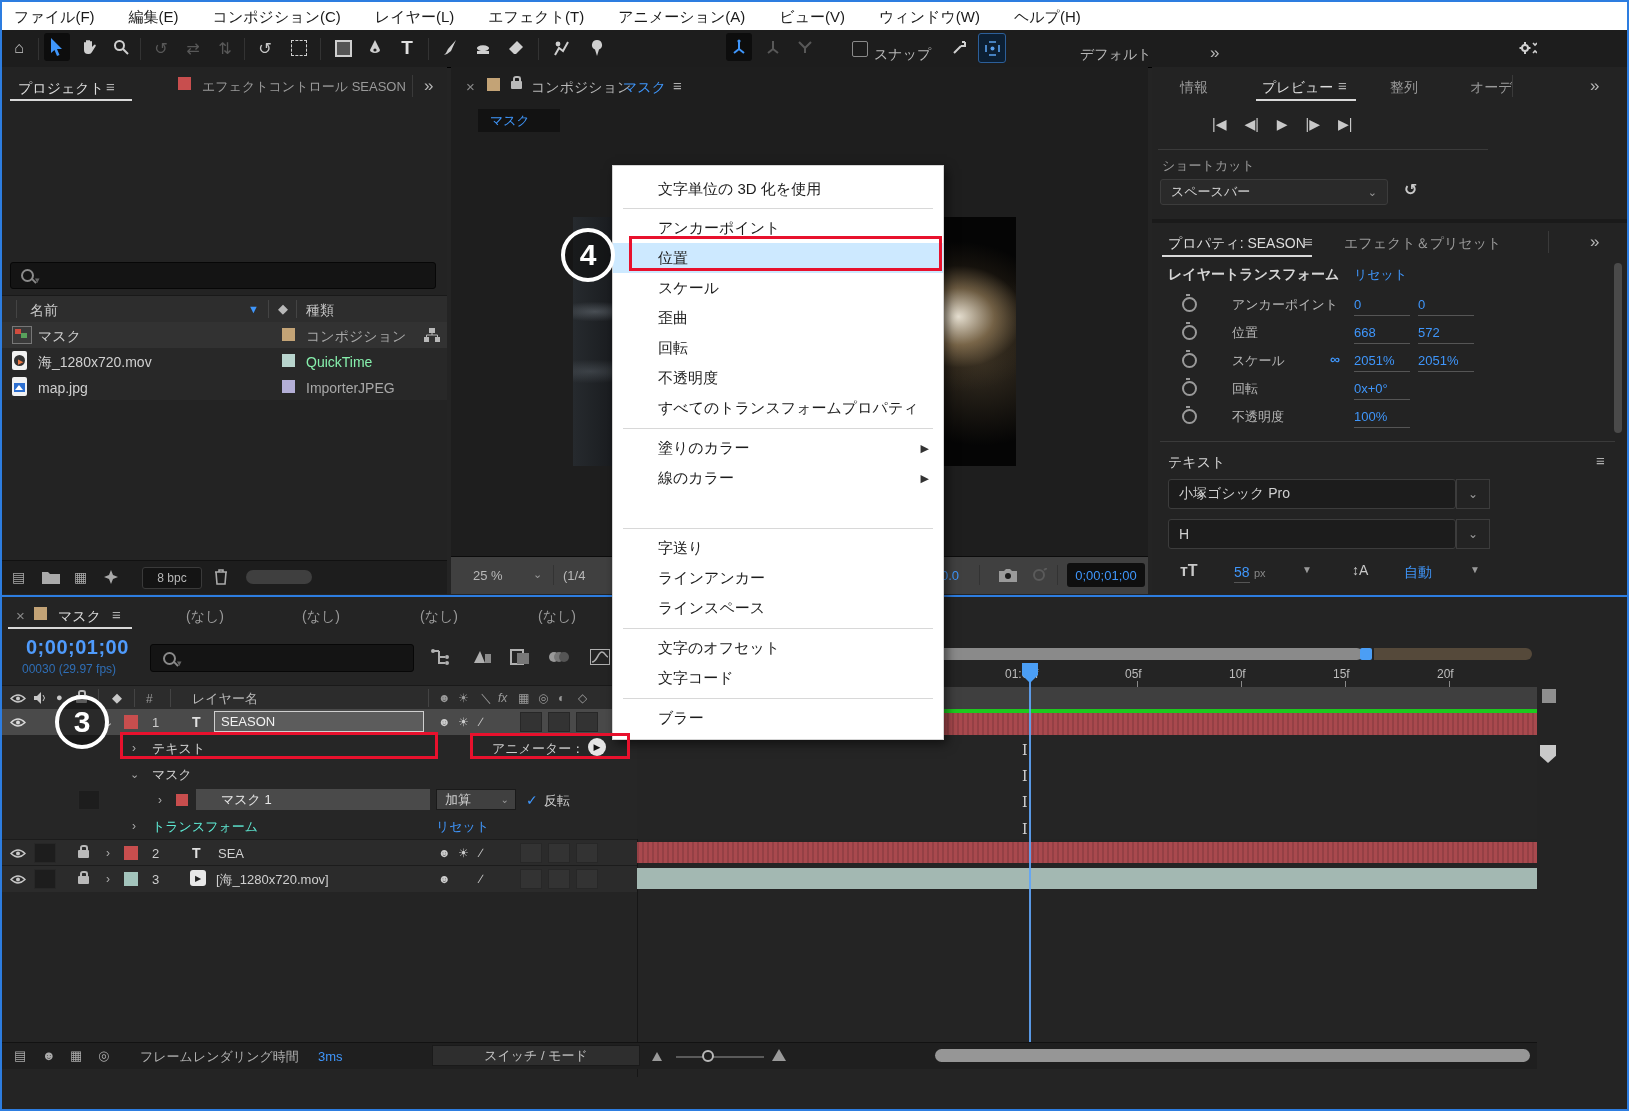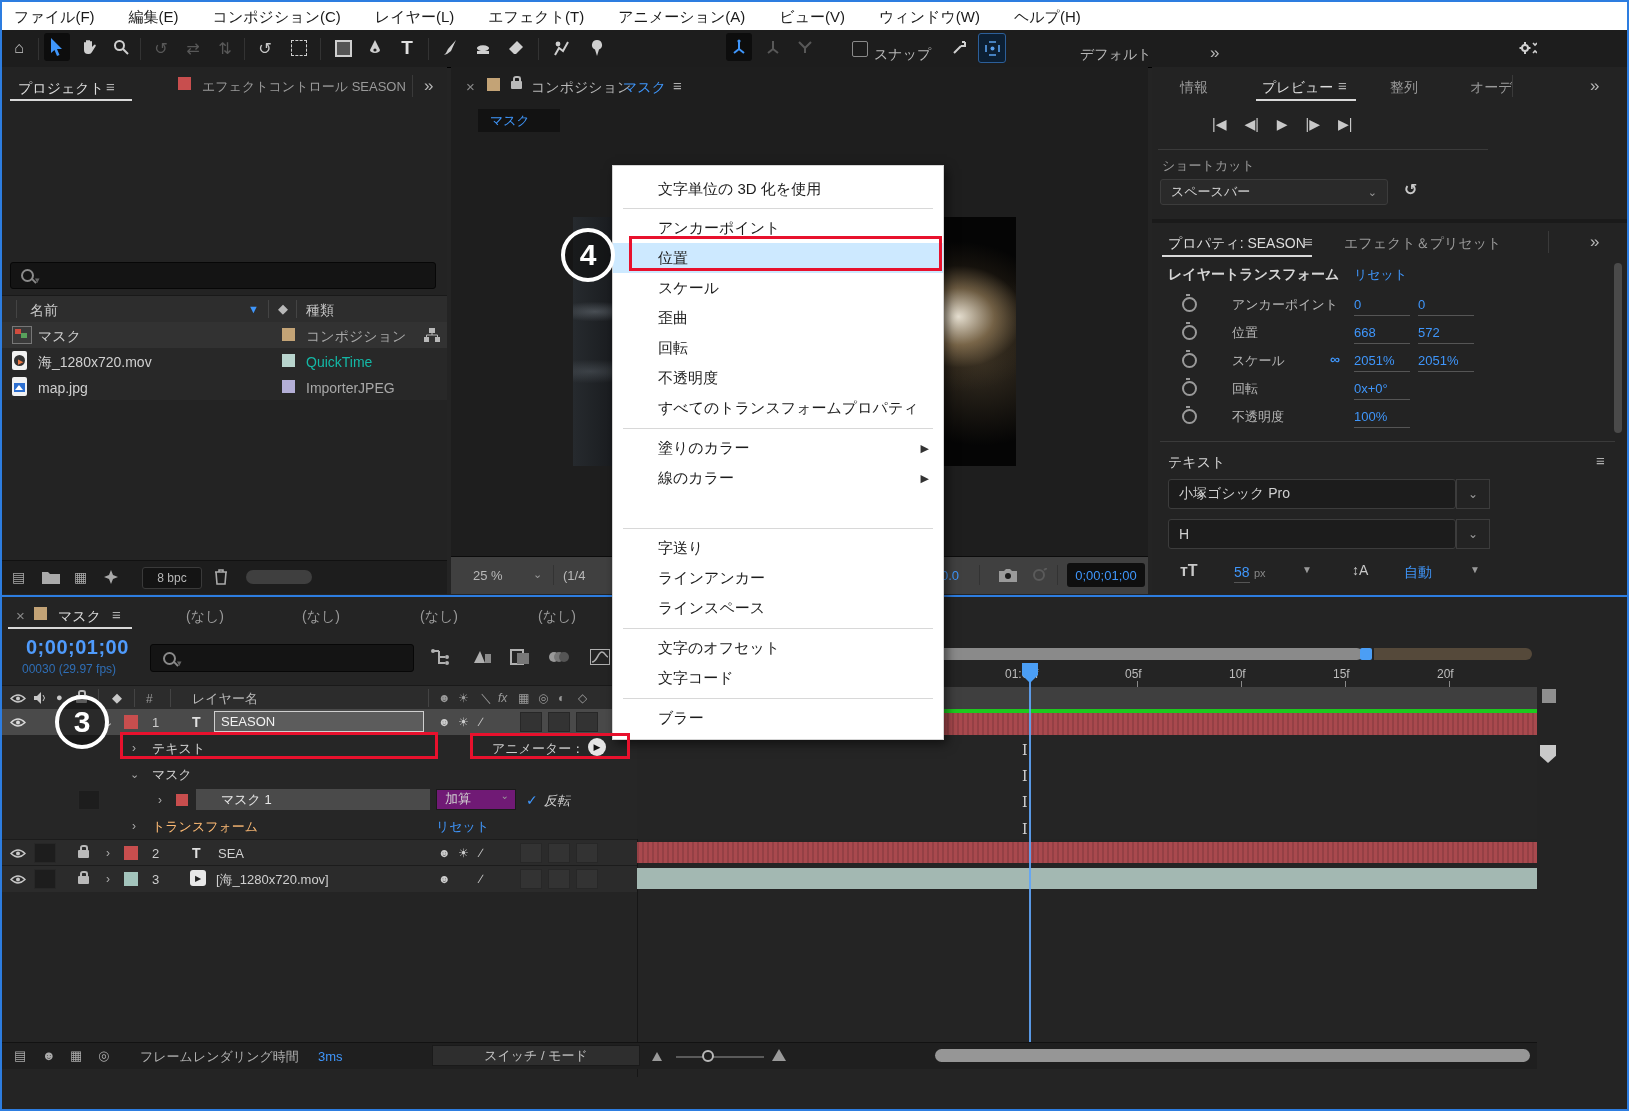--- a/index.html
+++ b/index.html
@@ -204,21 +204,21 @@
           <path d="M8 5 V7 M8 7 H2.5 V9 M8 7 H13.5 V9" stroke="#b8b8b8" fill="none"></path>
         </svg>
     </div>
     <div style="position:absolute;left:0;top:281px;width:447px;height:26px;background:#282828;">
       <div style="position:absolute;left:12px;top:3px;width:15px;height:19px;background:#f2f2f2;border-radius:2px;">
         <span style="position:absolute;left:2px;top:4px;width:11px;height:11px;border-radius:50%;background:#333;"></span>
         <span style="position:absolute;left:6px;top:7px;color:#e74;font-size:7px;">▶</span>
       </div>
       <span class="t f14" style="left:38px;top:7px;color:#d0d0d0;">海_1280x720.mov</span>
       <span class="swatch" style="left:282px;top:6px;background:#b8d4cd;"></span>
-      <span class="t f14" style="left:306px;top:7px;color:#14b8a6;">QuickTime</span>
+      <span class="t f14" style="left:306px;top:7px;color:#86efac;">QuickTime</span>
     </div>
     <div style="position:absolute;left:0;top:307px;width:447px;height:26px;background:#282828;">
       <div style="position:absolute;left:12px;top:3px;width:15px;height:19px;background:#f2f2f2;border-radius:2px;">
         <span style="position:absolute;left:2px;top:6px;width:11px;height:9px;background:#2d6fd0;"></span>
         <span style="position:absolute;left:3px;top:8px;width:0;height:0;border-left:4px solid transparent;border-right:4px solid transparent;border-bottom:5px solid #fff;"></span>
       </div>
       <span class="t f14" style="left:38px;top:7px;color:#d0d0d0;">map.jpg</span>
       <span class="swatch" style="left:282px;top:6px;background:#b3aed6;"></span>
       <span class="t f14" style="left:306px;top:7px;color:#a8a8a8;">ImporterJPEG</span>
     </div>
@@ -477,31 +477,31 @@
       <span class="t f13" style="left:152px;top:7px;color:#cfcfcf;">マスク</span>
     </div>
 
     <div style="position:absolute;left:0;top:190px;width:637px;height:26px;background:#262626;">
       <span class="cell" style="left:78px;top:3px;background:#1d1d1d;"></span>
       <span class="t" style="left:158px;top:7px;color:#aaa;font-size:12px;">›</span>
       <span class="swatch" style="left:176px;top:7px;width:12px;height:12px;background:#c84e4e;"></span>
       <div style="position:absolute;left:196px;top:2px;width:228px;height:21px;background:#4a4a4a;display:flex;align-items:center;padding-left:6px;">
         <span class="f13" style="color:#e6e6e6;margin-left:19px;">マスク 1</span>
       </div>
-      <div style="position:absolute;left:436px;top:2px;width:80px;height:21px;background:#701a75;border:1px solid #1a1a1a;display:flex;padding-left:8px;box-sizing:border-box;">
+      <div style="position:absolute;left:436px;top:2px;width:80px;height:21px;background:#404040;border:1px solid #1a1a1a;display:flex;align-items:center;padding-left:8px;box-sizing:border-box;">
         <span class="f13" style="color:#d0d0d0;">加算</span>
         <span style="position:absolute;right:6px;color:#9a9a9a;font-size:10px;">⌄</span>
       </div>
       <span class="t" style="left:526px;top:6px;color:#3f96fb;font-size:14px;font-weight:bold;">✓</span>
-      <span class="t f13" style="left:544px;top:7px;color:#d0d0d0;font-style:italic;">反転</span>
+      <span class="t f13" style="left:544px;top:7px;color:#d0d0d0;">反転</span>
     </div>
 
     <div style="position:absolute;left:0;top:216px;width:637px;height:26px;background:#262626;">
       <span class="t" style="left:132px;top:7px;color:#aaa;font-size:12px;">›</span>
-      <span class="t f13" style="left:152px;top:7px;color:#fdba74;">トランスフォーム</span>
+      <span class="t f13" style="left:152px;top:7px;color:#5eead4;">トランスフォーム</span>
       <span class="t f13" style="left:436px;top:7px;color:#3f96fb;">リセット</span>
     </div>
 
     <div style="position:absolute;left:0;top:242px;width:637px;height:26px;background:#2b2b2b;border-top:1px solid #1c1c1c;">
       <svg width="16" height="11" viewBox="0 0 16 10" style="position:absolute;left:10px;top:8px;">
           <path d="M1 5 Q8 -2 15 5 Q8 12 1 5 Z" fill="none" stroke="#c8c8c8" stroke-width="1.4"></path>
           <circle cx="8" cy="5" r="2" fill="#c8c8c8"></circle>
         </svg>
       <span class="cell" style="left:34px;top:3px;background:#1d1d1d;"></span>
       <span class="lock" style="left:78px;top:10px;"></span>

